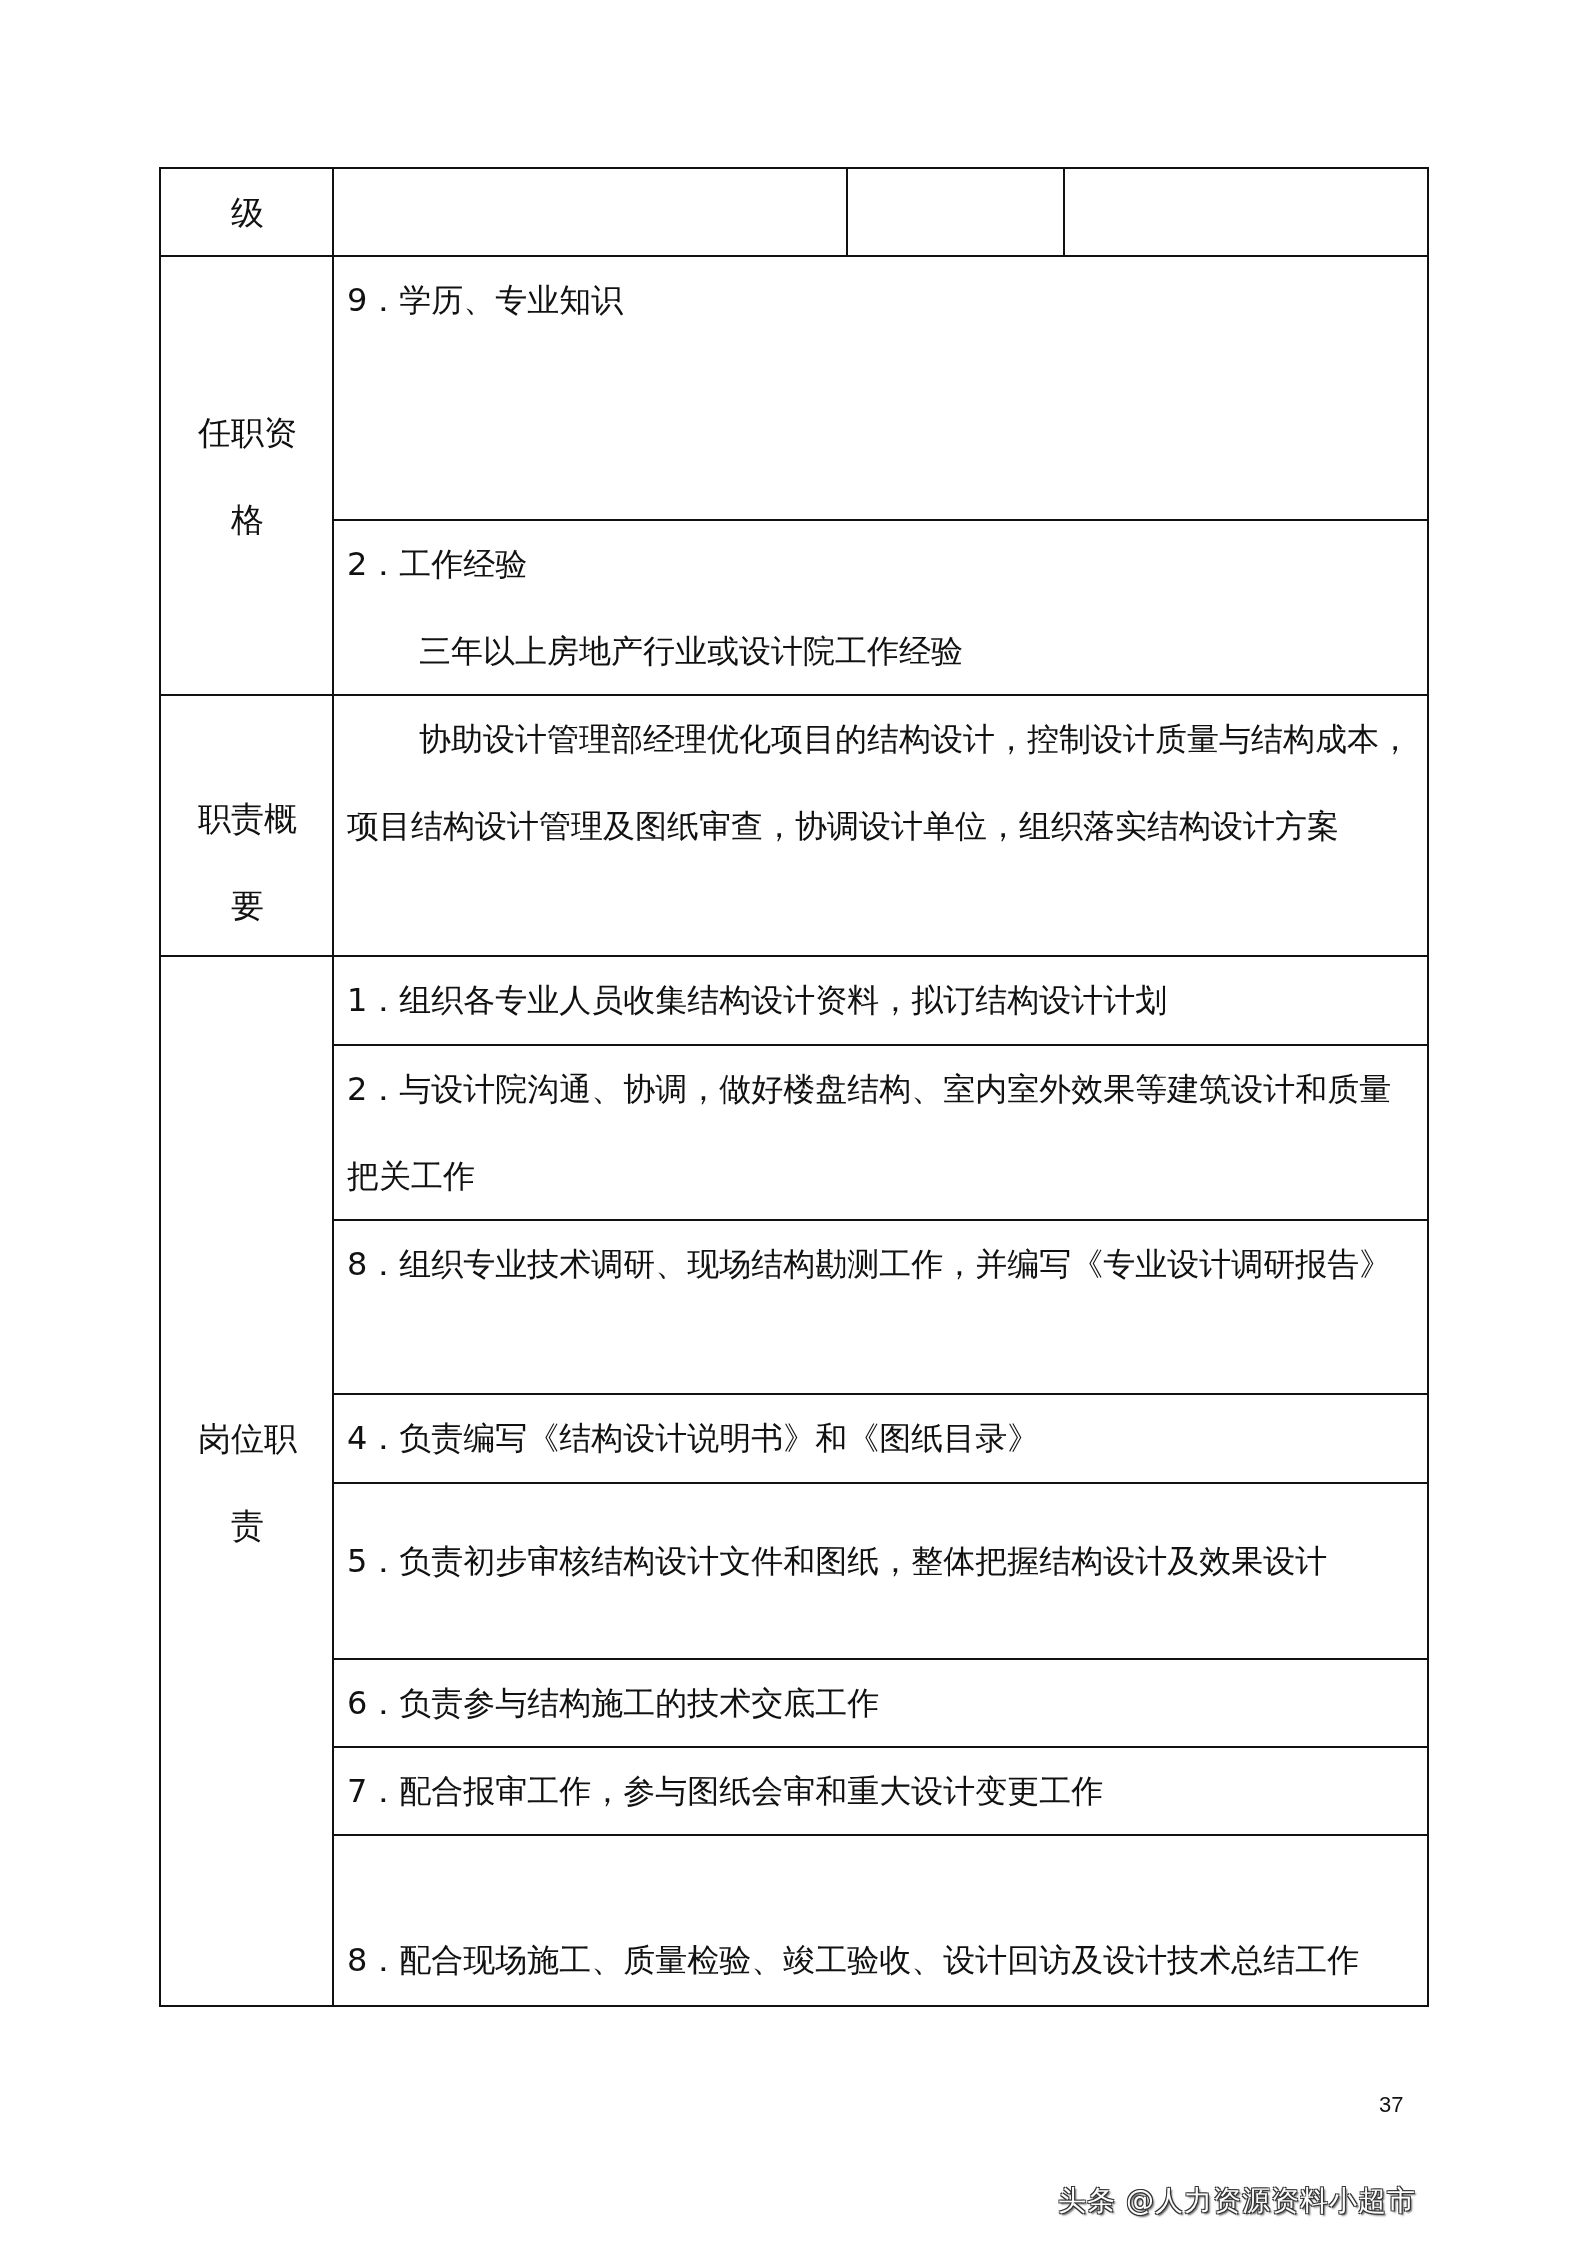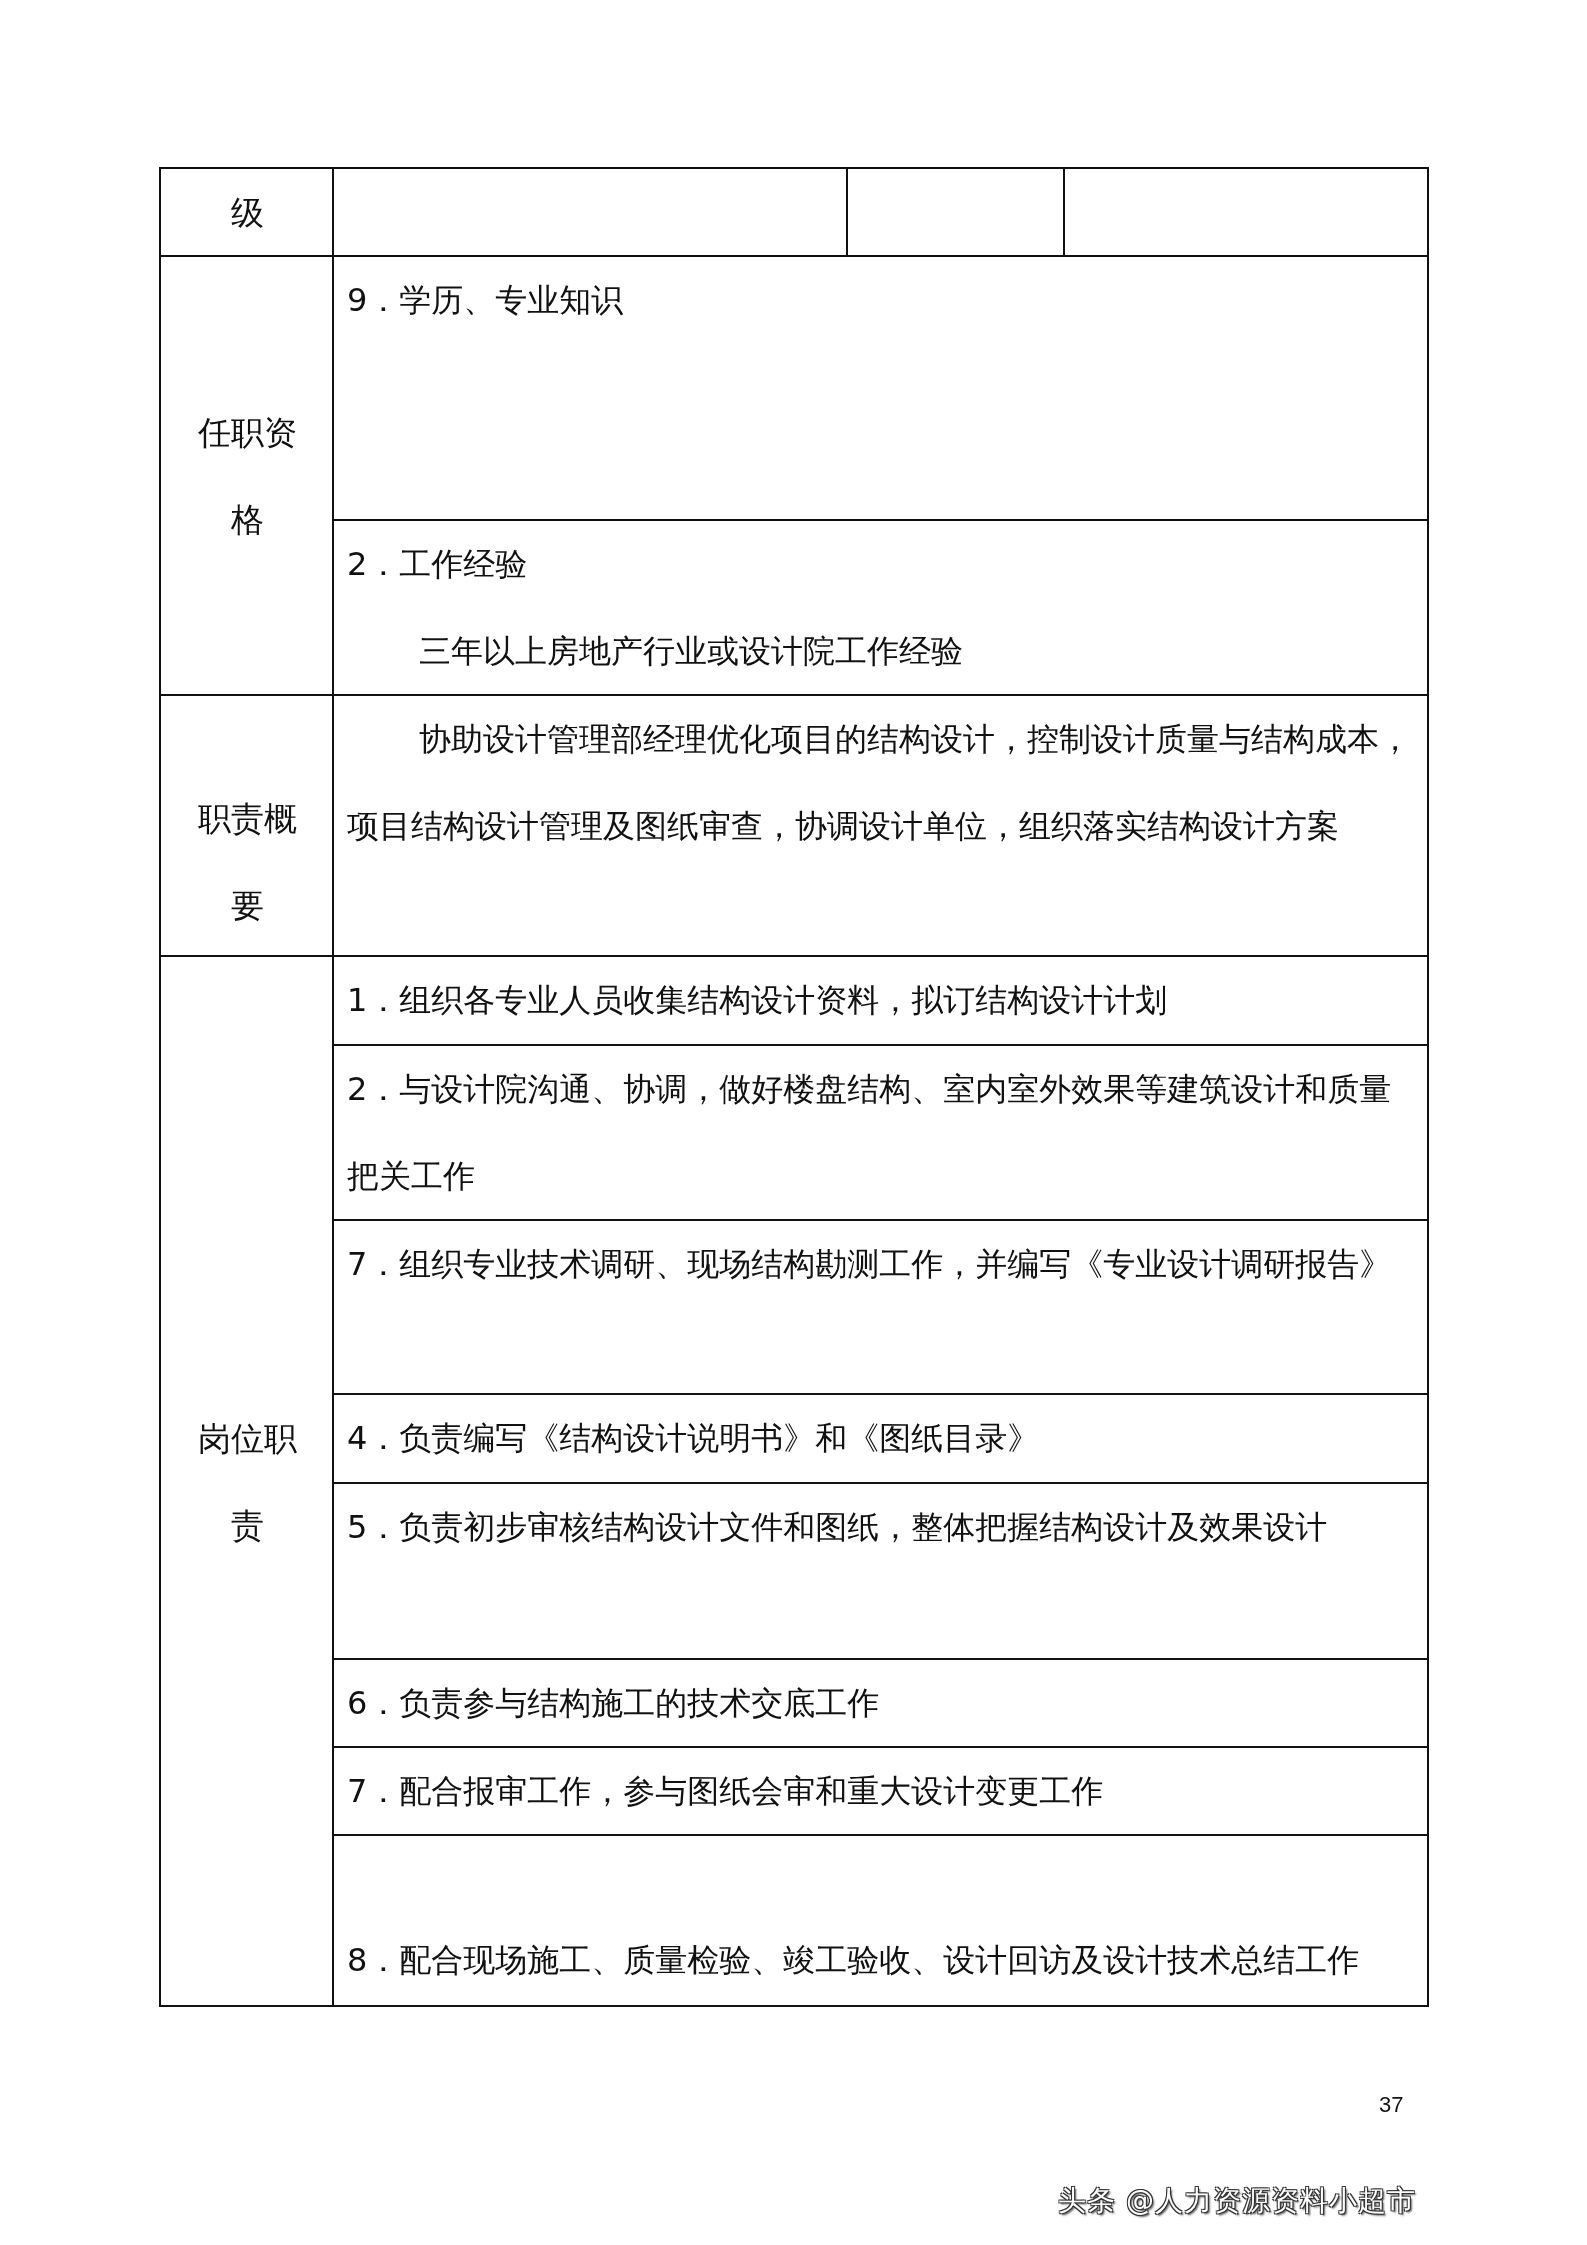--- a/index.html
+++ b/index.html
@@ -80,26 +80,26 @@
       <span>责</span>
     </span>
   </div>
   <div class="cell" style="top:788px;">
       <p>1．组织各专业人员收集结构设计资料，拟订结构设计计划</p>
     </div>
   <div class="cell" style="top:877px;">
       <p>2．与设计院沟通、协调，做好楼盘结构、室内室外效果等建筑设计和质量把关工作</p>
     </div>
   <div class="cell" style="top:1052px;">
-      <p>7．组织专业技术调研、现场结构勘测工作，并编写《专业设计调研报告》</p>
+      <p>8．组织专业技术调研、现场结构勘测工作，并编写《专业设计调研报告》</p>
     </div>
   <div class="cell" style="top:1226px;">
       <p>4．负责编写《结构设计说明书》和《图纸目录》</p>
     </div>
-  <div class="cell" style="top:1315px;">
+  <div class="cell" style="top:1349px;">
       <p>5．负责初步审核结构设计文件和图纸，整体把握结构设计及效果设计</p>
     </div>
   <div class="cell" style="top:1491px;">
       <p>6．负责参与结构施工的技术交底工作</p>
     </div>
   <div class="cell" style="top:1579px;">
       <p>7．配合报审工作，参与图纸会审和重大设计变更工作</p>
     </div>
   <div class="cell" style="top:1748px;">
       <p>8．配合现场施工、质量检验、竣工验收、设计回访及设计技术总结工作</p>

